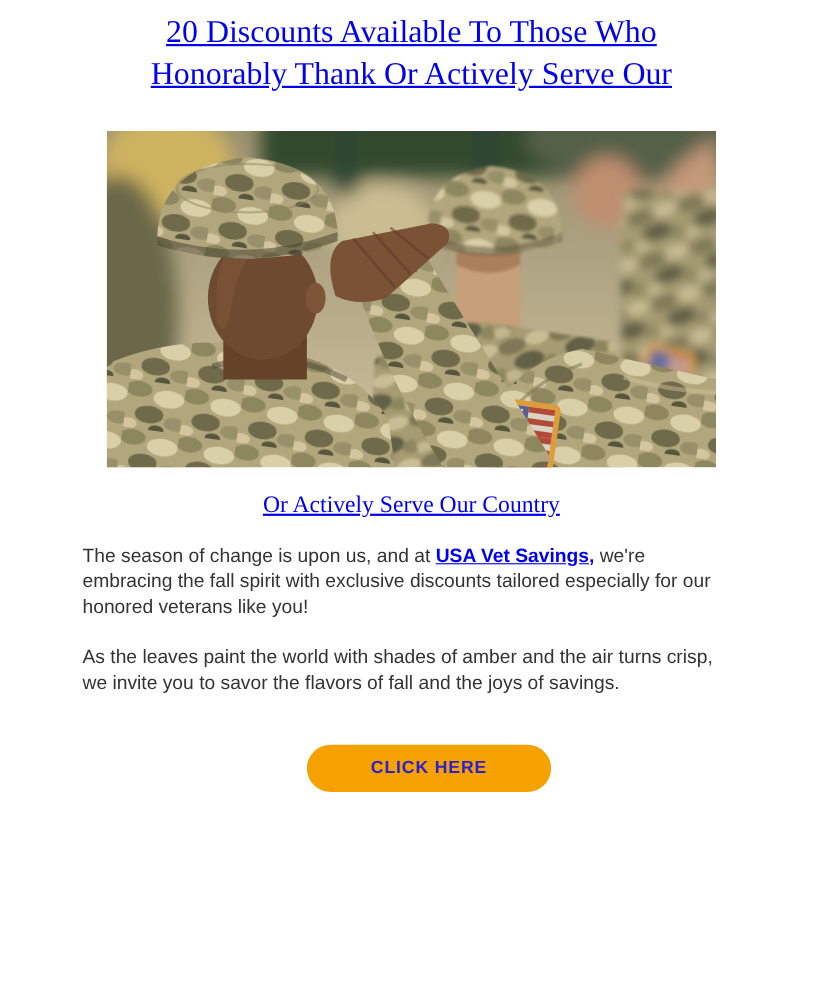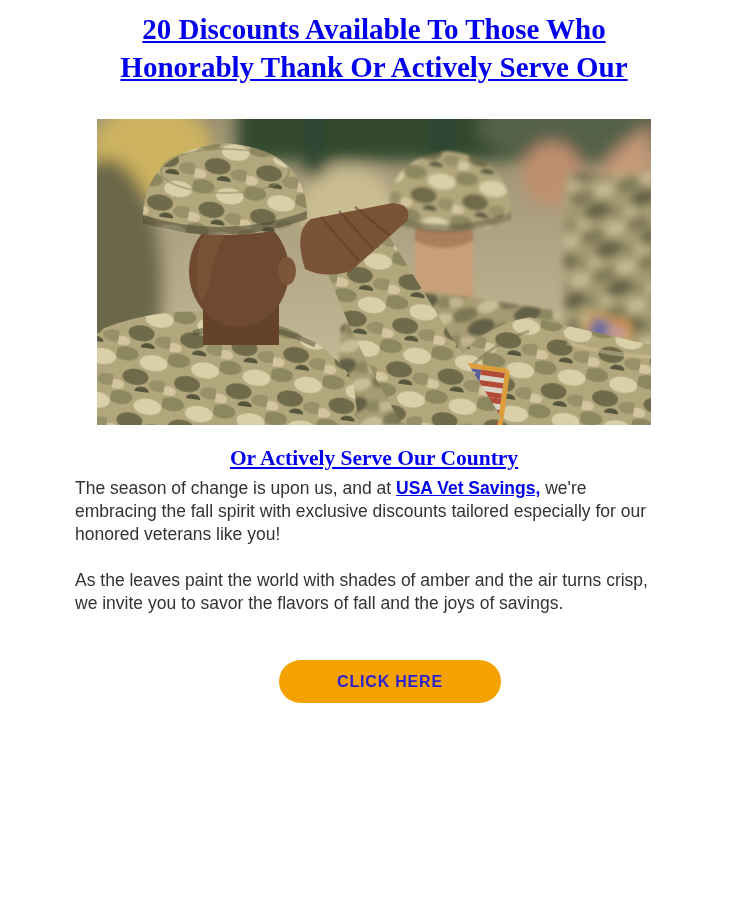--- a/index.html
+++ b/index.html
@@ -9,21 +9,21 @@
     overflow: hidden;
   }
   .page { width: 748px; height: 902px; background: #ffffff; }
 
   
   .headline {
     display: block;
     text-align: center;
     color: #0000EE;
     font-family: "Liberation Serif", serif;
-    font-weight: bold;
+    font-weight: normal;
     text-decoration: underline;
     cursor: pointer;
   }
   .headline .hl-line { display: block; }
   .headline-main {
     margin: 10px auto 0;
     font-size: 29px;
     line-height: 38px;
   }
   .headline-secondary {
@@ -41,21 +41,21 @@
   .hero svg { display: block; }
 
   
   .copy {
     width: 598px;
     margin: 23px auto 0;
     color: #333333;
     font-size: 17.5px;
     line-height: 23px;
   }
-  .copy.first { margin-top: 5px; }
+  .copy.first { margin-top: 22px; }
   .inline-link {
     color: #0000EE;
     font-weight: bold;
     text-decoration: underline;
     cursor: pointer;
   }
 
   
   .cta-row { text-align: center; margin-top: 45px; padding-left: 32px; }
   .cta-button {

